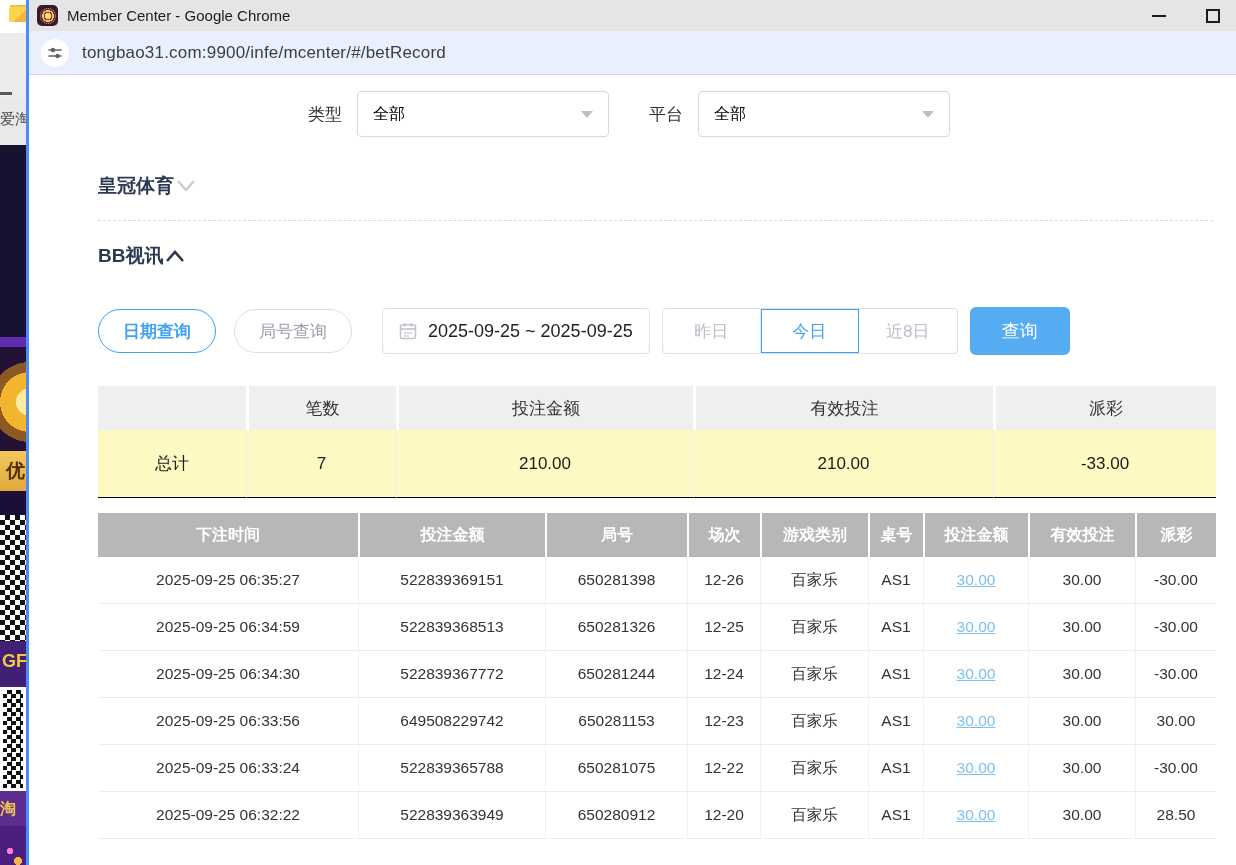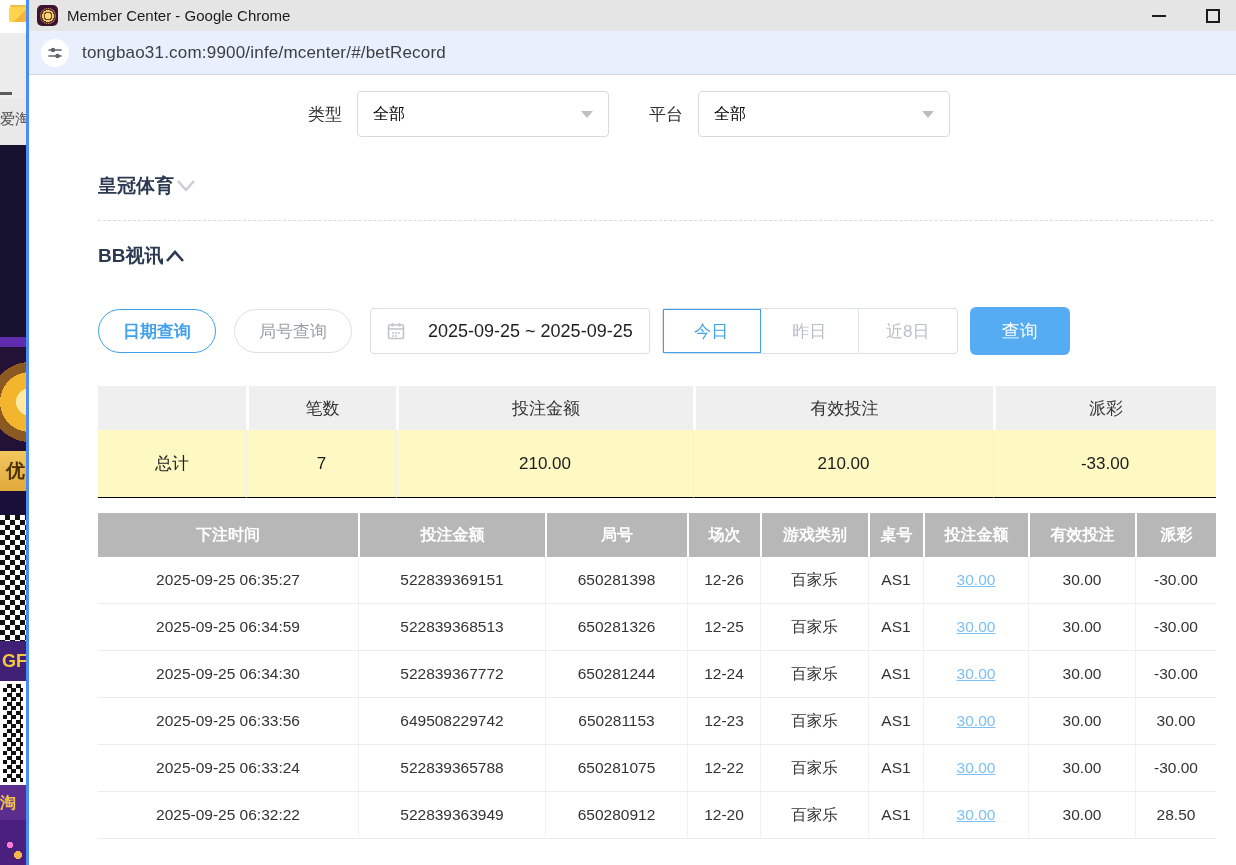--- a/index.html
+++ b/index.html
@@ -13,21 +13,21 @@
   .folder    { position:absolute; left:9px; top:7px; width:18px; height:15px; background:linear-gradient(135deg,#ffd34d 60%,#f5b43a 60%); border-radius:2px 0 0 2px; box-shadow:0 -3px 0 -1px #e8c04a; }
   .bg-g1     { height:66px; background:#ececec; position:relative; }
   .bg-g1::after { content:''; position:absolute; left:0; bottom:4px; width:12px; height:3px; background:#5a5a5a; }
   .bg-aitao  { height:46px; background:#e9e9e9; color:#4a4a4a; font-size:15px; line-height:40px; white-space:nowrap; }
   .bg-dark1  { height:192px; background:#17122f; }
   .bg-band   { height:10px; background:#5e2cad; }
   .bg-coin   { height:104px; background:radial-gradient(circle at 30px 55px,#ffe9a0 0 14px,#f3b42e 14px 30px,#8a5a22 30px 40px,#241236 40px); }
   .bg-you    { height:40px; background:linear-gradient(180deg,#f3c85e,#e0a93c); color:#4a3000; font-size:19px; font-weight:bold; line-height:40px; padding-left:6px; }
   .bg-dark2  { height:24px; background:#1a0f38; }
   .bg-qr1    { height:126px; background:repeating-conic-gradient(#111 0% 25%, #fff 0% 50%) 0 0/10px 10px; }
-  .bg-gf     { height:40px; background:#3f2075; color:#f5c842; font-weight:bold; font-size:18px; line-height:40px; padding-left:2px; }
+  .bg-gf     { height:46px; background:#3f2075; color:#f5c842; font-weight:bold; font-size:18px; line-height:40px; padding-left:2px; }
   .bg-qr2    { height:104px; background:repeating-conic-gradient(#111 0% 25%, #fff 0% 50%) 4px 4px/9px 9px; border:3px solid #fff; }
   .bg-tb     { height:35px; background:#5b2d8e; color:#f2c14e; font-weight:bold; font-size:16px; line-height:35px; }
   .bg-pink   { height:48px; background:radial-gradient(circle at 10px 25px,#ff7ad9 0 3px,transparent 3px),radial-gradient(circle at 18px 35px,#f7b64a 0 4px,transparent 4px),#4a1f7e; color:#ff7ad9; font-size:20px; }
 
   
   .window { position:absolute; left:26px; top:0; width:1210px; height:865px; border-left:3px solid #4b8df8; display:flex; flex-direction:column; background:#fff; }
   .titlebar { height:31px; background:#e5e5e5; display:flex; align-items:center; padding-left:8px; flex:0 0 auto; }
   .favicon { width:21px; height:21px; background:#3b1530; border-radius:5px; display:grid; place-items:center; flex:0 0 auto; }
   .favicon::before { content:''; width:14px; height:14px; border-radius:50%; border:1px dotted #d9b05a; background:radial-gradient(circle,#f6d77b 0 3px,#7a4a1e 3px 4.5px,#f0c95f 4.5px 6px,#5a2a3a 6px); }
   .title-text { font-size:15px; color:#1b1b1b; margin-left:9px; }
@@ -50,21 +50,21 @@
 
   .section-header { height:70px; display:flex; align-items:center; justify-content:flex-start; }
   .section-title { font-size:19px; font-weight:bold; color:#2b3a50; }
   .section-crown { border-bottom:1px dashed #d9d9d9; margin-top:6px; }
   .chev { cursor:pointer; display:flex; }
 
   .toolbar { display:flex; align-items:center; margin-top:16px; }
   .pill { height:44px; padding:0 24px; border:1px solid #dcdfe6; border-radius:22px; font-size:17px; color:#9aa0a8; display:flex; align-items:center; background:#fff; cursor:pointer; }
   .pill.active { border-color:#41a1ec; color:#41a1ec; font-weight:bold; }
   .pill + .pill { margin-left:18px; }
-  .datebox { height:46px; border:1px solid #dcdfe6; border-radius:4px; display:flex; align-items:center; padding:0 16px; margin-left:18px; font-size:18px; color:#1f1f1f; cursor:pointer;gap:12px; }
+  .datebox { height:46px; border:1px solid #dcdfe6; border-radius:4px; display:flex; align-items:center; padding:0 16px; margin-left:30px; font-size:18px; color:#1f1f1f; cursor:pointer; }
   .datebox .cal { margin-right:11px; display:flex; }
   .btn-group { display:flex; height:46px; border:1px solid #dcdfe6; border-radius:4px; margin-left:12px; background:#fff; }
   .seg { width:98px; display:flex; align-items:center; justify-content:center; font-size:17px; color:#b9bec7; border-right:1px solid #e4e7ea; cursor:pointer; }
   .seg:last-child { border-right:none; }
   .seg.active { color:#41a1ec; outline:1px solid #41a1ec; outline-offset:-1px; }
   .query-btn { width:100px; height:48px; margin-left:12px; background:#55acf2; color:#fff; font-size:18px; border:none; border-radius:6px; cursor:pointer; font-family:inherit; }
 
   table { border-collapse:separate; border-spacing:0; width:1118px; table-layout:fixed; }
   .sum-table { margin-top:31px; }
   .sum-table th { background:#efefef; height:44px; font-size:17px; font-weight:normal; color:#333; text-align:center; border-left:3px solid #fff; }
@@ -172,22 +172,22 @@
               <circle cx="6" cy="11" r="1" fill="#c0c4cc"></circle>
               <circle cx="9" cy="11" r="1" fill="#c0c4cc"></circle>
               <circle cx="12" cy="11" r="1" fill="#c0c4cc"></circle>
               <circle cx="6" cy="14" r="1" fill="#c0c4cc"></circle>
               <circle cx="9" cy="14" r="1" fill="#c0c4cc"></circle>
             </svg>
         </span>
         <span>2025-09-25 ~ 2025-09-25</span>
       </div>
       <div class="btn-group">
+        <span class="seg">昨日</span>
         <span class="seg active">今日</span>
-        <span class="seg">昨日</span>
         <span class="seg">近8日</span>
       </div>
       <button class="query-btn">查询</button>
     </div>
 
     <table class="sum-table">
       <colgroup>
           <col style="width:148px">
           <col style="width:150px">
           <col style="width:297px">

